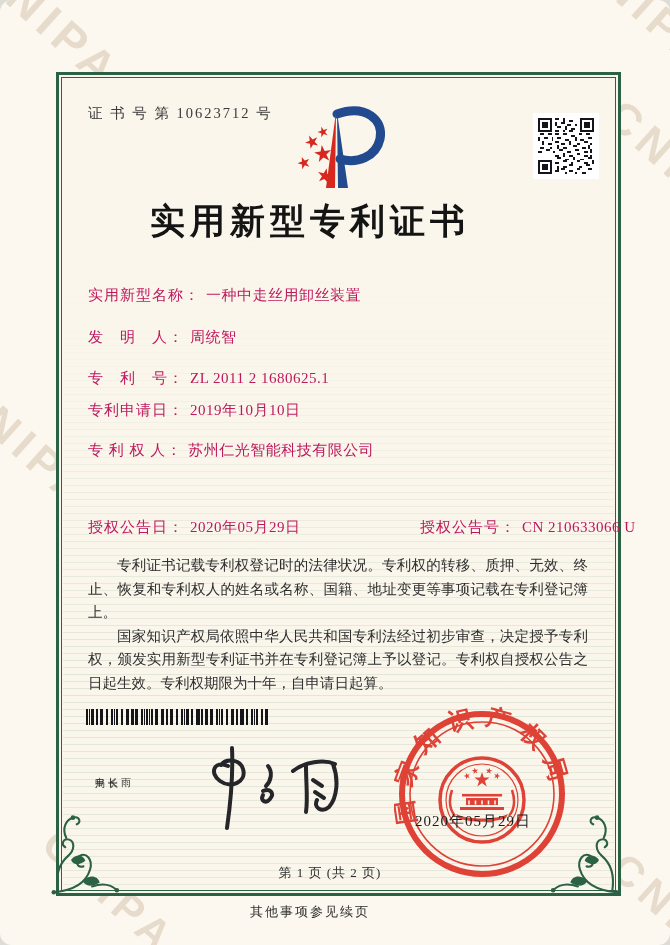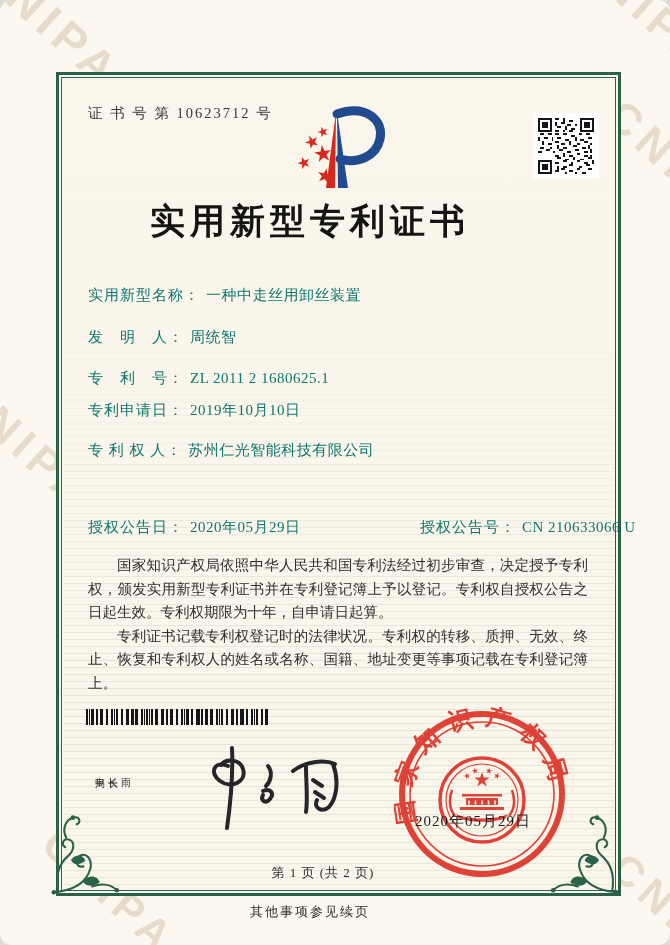--- a/index.html
+++ b/index.html
@@ -13,40 +13,40 @@
   .texture-fade{position:absolute;inset:4px;background:linear-gradient(180deg,#faf6ec 0%,rgba(250,246,236,0.92) 30%,rgba(250,246,236,0.45) 55%,rgba(250,246,236,0.15) 75%,rgba(250,246,236,0.3) 100%);}
 
   .wm{position:absolute;font-family:"Liberation Sans",sans-serif;font-weight:700;color:rgba(199,178,150,0.40);letter-spacing:7px;transform:rotate(42deg);white-space:nowrap;pointer-events:none;}
   .wm.faint{color:rgba(199,178,150,0.16);}
 
   .certno{position:absolute;left:88px;top:104px;font-size:14.5px;color:#3a3a3a;letter-spacing:2px;}
   .logo{position:absolute;left:280px;top:100px;}
   .qr{position:absolute;left:533px;top:113px;width:66px;height:66px;background:#fff;padding:5px;box-sizing:border-box;}
   .title{position:absolute;left:12px;top:198px;width:596px;text-align:center;font-size:35px;font-weight:700;color:#141414;letter-spacing:5px;}
 
-  .fieldrow{position:absolute;left:88px;font-size:15px;color:#0f766e;white-space:nowrap;}
+  .fieldrow{position:absolute;left:88px;font-size:15px;color:#be185d;white-space:nowrap;}
   .fieldrow .lab{letter-spacing:1px;}
   .fieldrow .val{margin-left:6px;letter-spacing:0.5px;}
   .grant-no-pair{position:absolute;left:332px;top:0;}
 
   .paras{position:absolute;left:88px;top:554px;width:500px;font-size:14.5px;line-height:23.5px;color:#2e2e2e;text-align:justify;}
   .paras p{margin:0;text-indent:2em;}
 
   .barcode{position:absolute;left:86px;top:709px;width:182px;height:16px;
     background:
       repeating-linear-gradient(90deg,#15151a 0 2px,rgba(0,0,0,0) 2px 5px),
       repeating-linear-gradient(90deg,#15151a 0 1px,rgba(0,0,0,0) 1px 7px),
       repeating-linear-gradient(90deg,rgba(0,0,0,0) 0 3px,#15151a 3px 4px,rgba(0,0,0,0) 4px 11px);}
 
   .official-label{position:absolute;left:95px;font-family:"Liberation Sans",sans-serif;font-size:10px;color:#2f2f2f;letter-spacing:3px;margin-top:17px;}
   .sig{position:absolute;left:198px;top:738px;}
   .seal{position:absolute;left:394px;top:706px;opacity:0.92;}
   .seal-date{position:absolute;left:415px;top:812px;font-size:15px;color:#1d1d1d;letter-spacing:1px;}
 
-  .pageinfo{position:absolute;left:0;top:864px;width:646px;text-align:center;font-size:13px;color:#2e2e2e;letter-spacing:1px;}
+  .pageinfo{position:absolute;left:0;top:864px;width:646px;text-align:center;font-size:13px;color:#2e2e2e;letter-spacing:1px;padding-left:7px;}
   .continuation{position:absolute;left:0;top:903px;width:620px;text-align:center;font-size:13px;color:#2e2e2e;letter-spacing:2px;}
 
   .flourish{position:absolute;width:86px;height:86px;}
   .flourish.bl{left:50px;top:810px;}
   .flourish.br{right:50px;top:810px;transform:scaleX(-1);}
 </style>
 </head>
 <body>
 
 <div class="stage">
@@ -149,22 +149,22 @@
       <span class="lab">专 利 权 人：</span><span class="val">苏州仁光智能科技有限公司</span>
     </div>
     <div class="fieldrow" style="top:518px;width:520px;">
       <span class="lab">授权公告日：</span><span class="val">2020年05月29日</span>
       <span class="grant-no-pair">
         <span class="lab">授权公告号：</span><span class="val">CN 210633066 U</span>
       </span>
     </div>
 
     <div class="paras">
+      <p>专利证书记载专利权登记时的法律状况。专利权的转移、质押、无效、终止、恢复和专利权人的姓名或名称、国籍、地址变更等事项记载在专利登记簿上。</p>
       <p>国家知识产权局依照中华人民共和国专利法经过初步审查，决定授予专利权，颁发实用新型专利证书并在专利登记簿上予以登记。专利权自授权公告之日起生效。专利权期限为十年，自申请日起算。</p>
-      <p>专利证书记载专利权登记时的法律状况。专利权的转移、质押、无效、终止、恢复和专利权人的姓名或名称、国籍、地址变更等事项记载在专利登记簿上。</p>
     </div>
 
     <div class="barcode"></div>
 
     <div class="official-label" style="top:760px;">局长</div>
     <div class="official-label" style="top:759px;">申长雨</div>
 
     <svg class="sig" width="170" height="100" viewBox="0 0 170 100">
       <g stroke="#26262a" stroke-width="4" fill="none" stroke-linecap="round" stroke-linejoin="round">
         <path d="M30,28 C16,22 11,35 22,43 C33,51 49,44 45,31 C42,21 28,20 23,27"></path>

